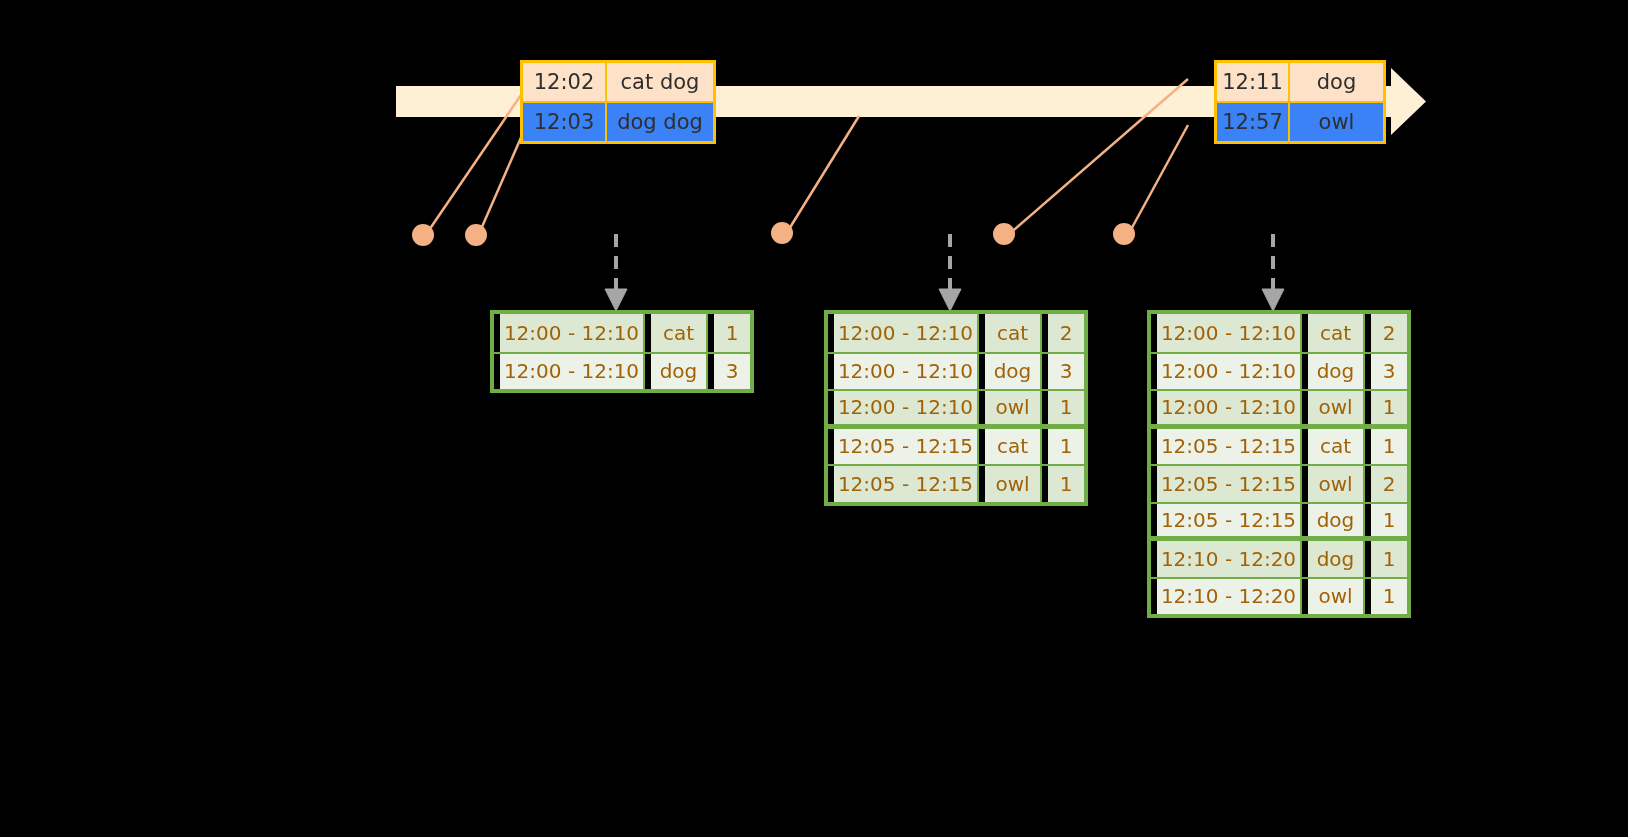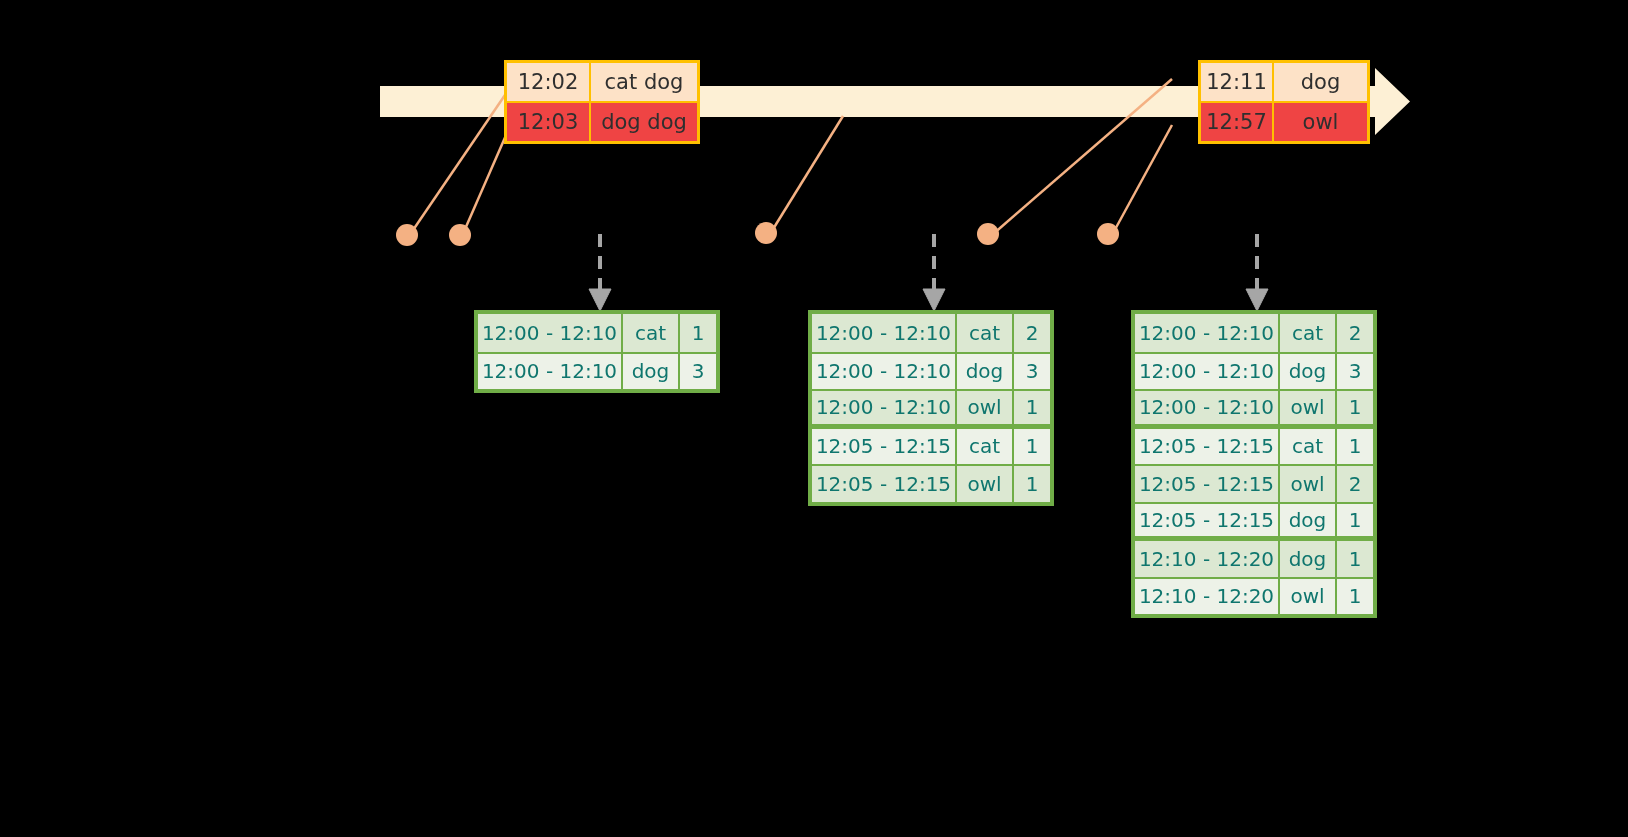--- a/index.html
+++ b/index.html
@@ -10,21 +10,21 @@
   body {
     width: 1628px;
     height: 837px;
     position: relative;
     overflow: hidden;
     font-family: "DejaVu Sans", sans-serif;
   }
 
   #stage {
     position: absolute;
-    left: 0; top: 0;
+    left: 16px; top: 0;
     width: 1432px;
     height: 837px;
     background: #000000;
     text-decoration: underline;
   }
 
   
   #timeline-svg {
     position: absolute;
     left: 0; top: 0;
@@ -65,21 +65,21 @@
     box-sizing: border-box;
     display: flex;
     align-items: center;
     justify-content: center;
     font-size: 21px;
     color: #2f2f2f;
     flex: 1 1 auto;
     white-space: nowrap;
   }
   .shade-a .ev-time, .shade-a .ev-words { background: #FDE2C7; }
-  .shade-b .ev-time, .shade-b .ev-words { background: #ef4444; }
+  .shade-b .ev-time, .shade-b .ev-words { background: #3b82f6; }
 
   
   .agg-table {
     position: absolute;
     border: 4px solid #70AD47;
     box-sizing: border-box;
     display: flex;
     flex-direction: column;
     z-index: 5;
   }
@@ -90,22 +90,23 @@
     box-sizing: border-box;
   }
   .agg-row + .agg-row { border-top: 2px solid #70AD47; }
   .agg-row.group-end { border-bottom: 3px solid #70AD47; }
   .agg-cell {
     box-sizing: border-box;
     display: flex;
     align-items: center;
     justify-content: center;
     font-size: 20px;
-    color: #0f766e;
+    color: #a16207;
     white-space: nowrap;
+    margin-left: 6px;
   }
   .agg-window { width: 145px; border-right: 2px solid #70AD47; }
   .agg-key    { width: 57px;  border-right: 2px solid #70AD47; text-align: center; }
   .agg-count  { width: 36px; }
   .shade-a .agg-cell { background: #DCE8D2; }
   .shade-b .agg-cell { background: #EDF2E8; }
 
   
   .dot {
     position: absolute;

